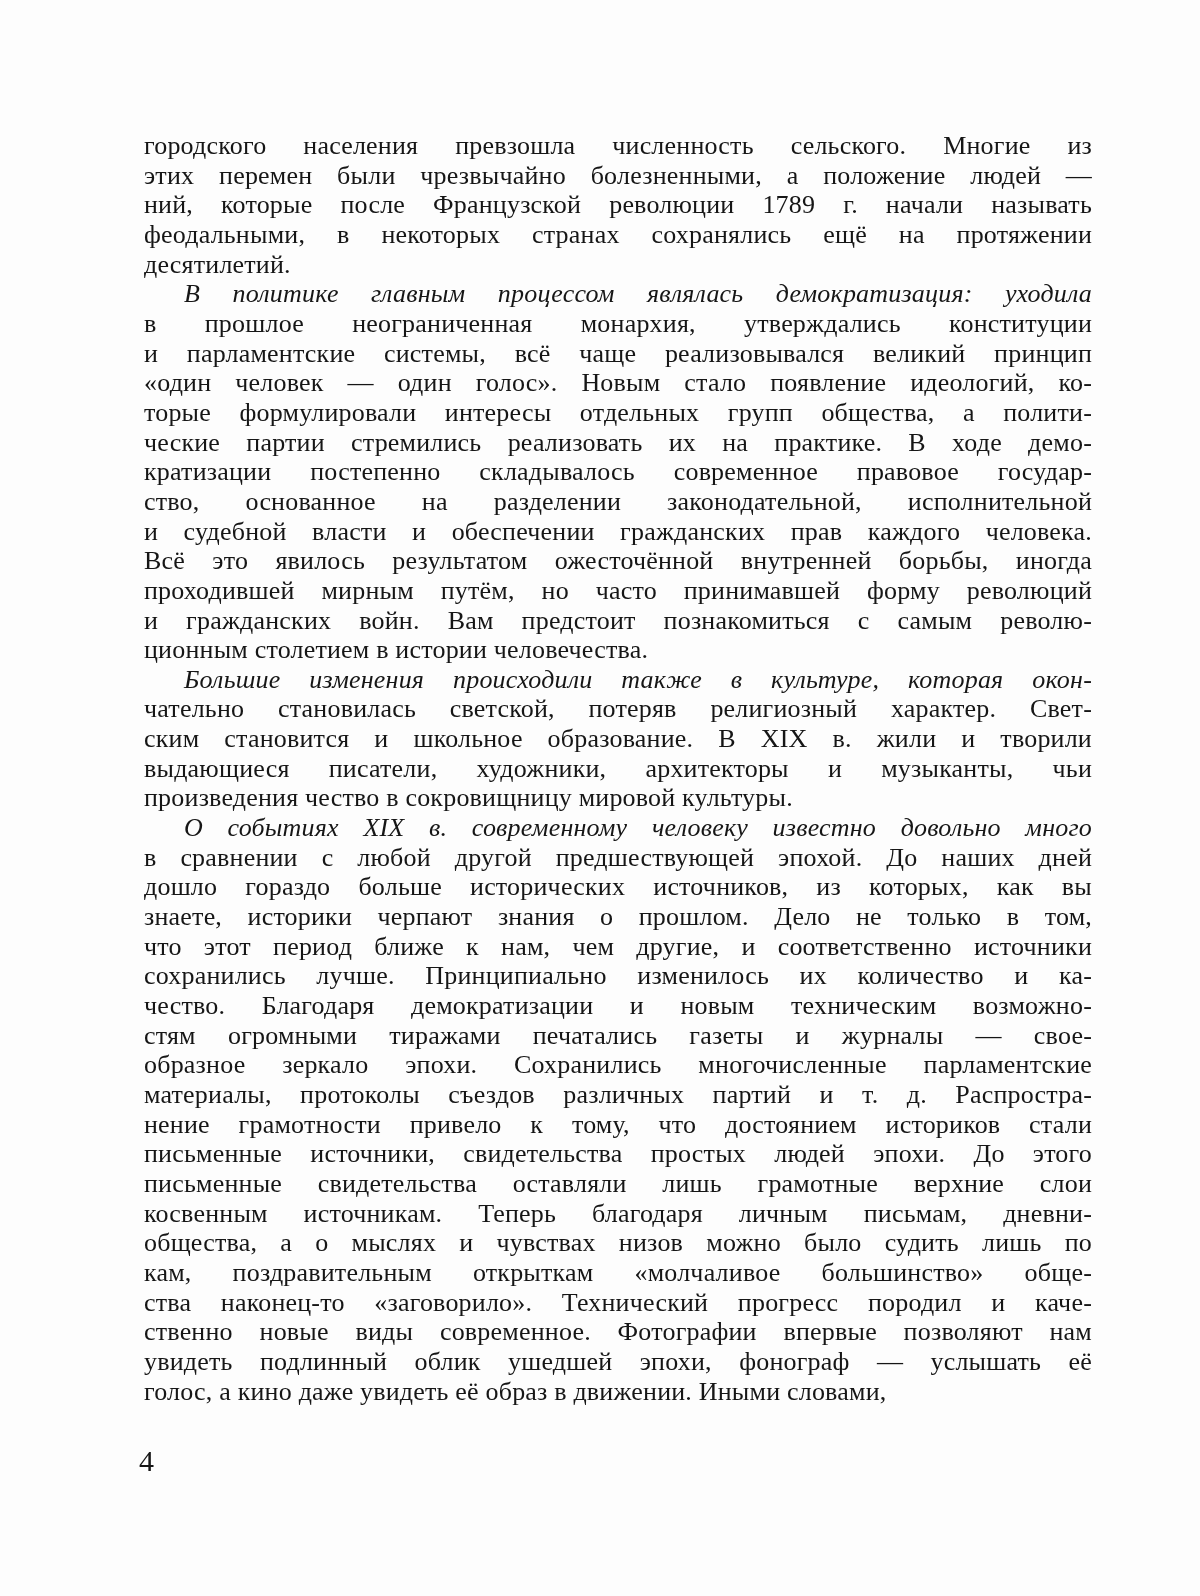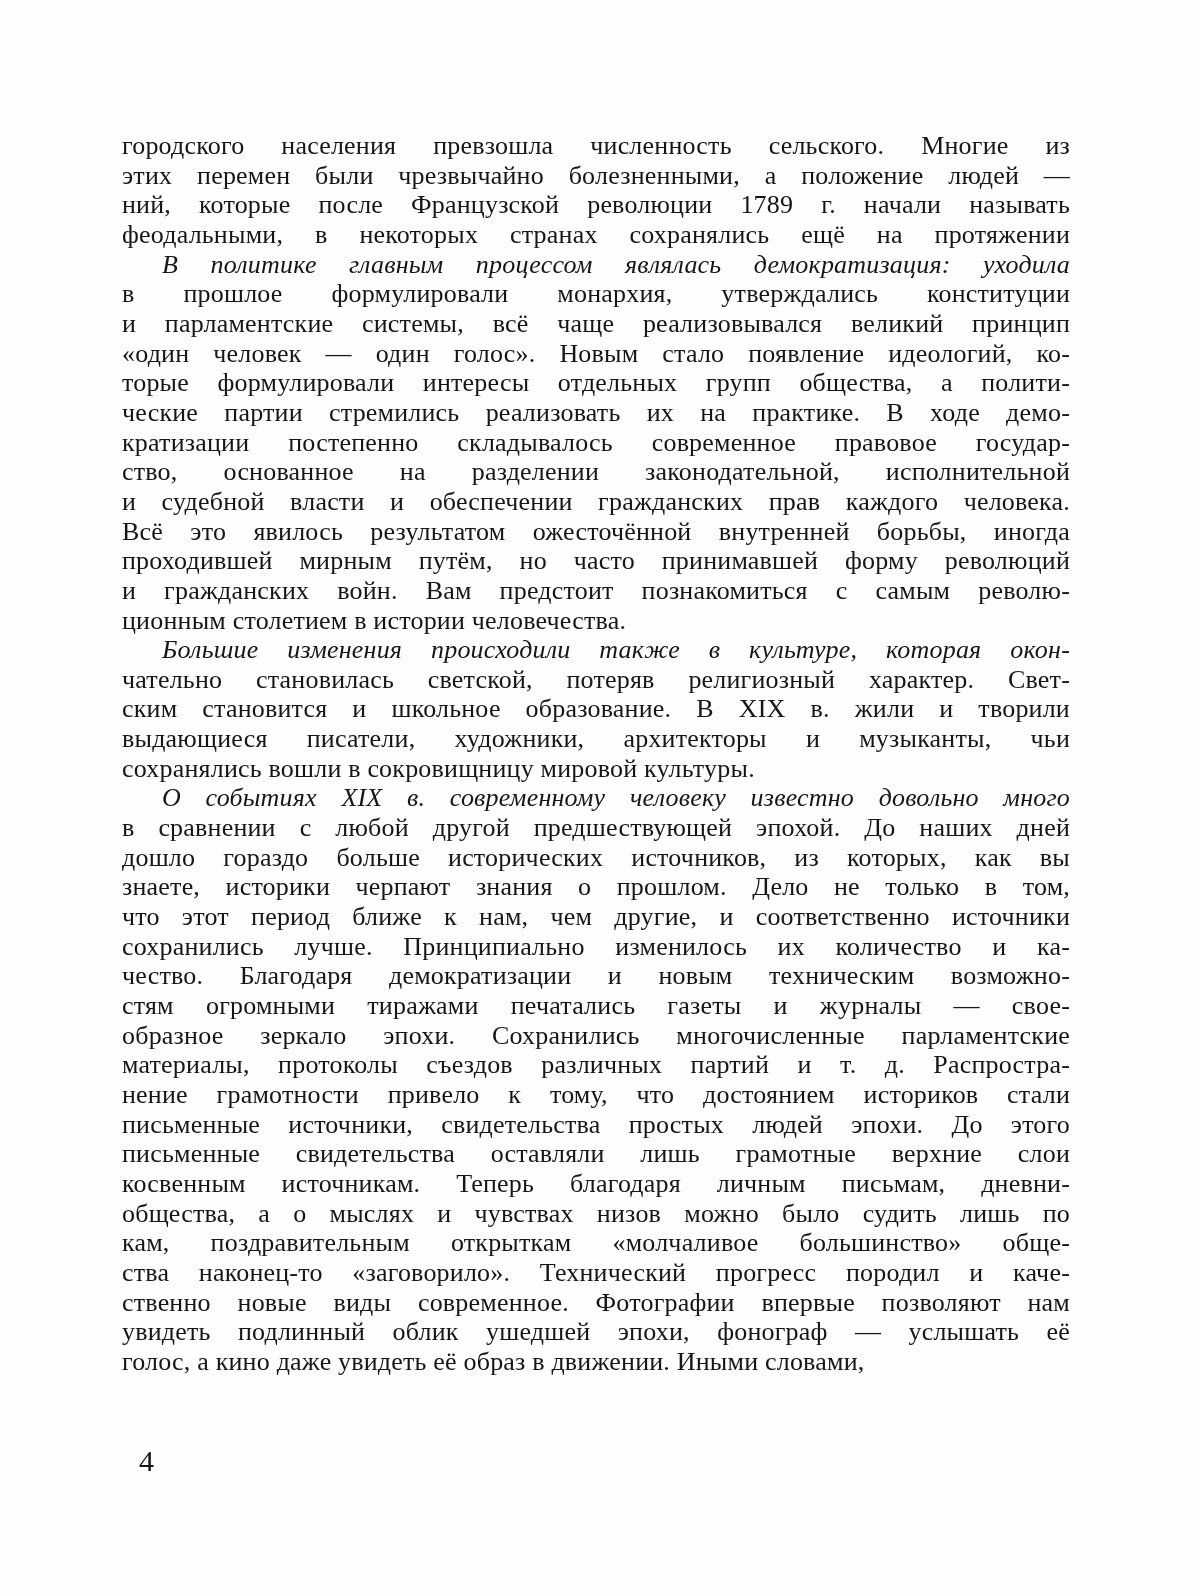--- a/index.html
+++ b/index.html
@@ -15,21 +15,21 @@
   .page {
     position: relative;
     width: 1200px;
     height: 1596px;
     background: #fdfdfd;
     color: #161616;
     overflow: hidden;
   }
   .text-block {
     position: absolute;
-    left: 122px;
+    left: 144px;
     top: 131px;
     width: 948px;
     font-size: 26px;
     line-height: 29.66px;
     letter-spacing: 0.2px;
   }
   .para {
     margin: 0;
     padding: 0;
   }
@@ -59,42 +59,43 @@
 </head>
 <body>
 
 <div class="page">
   <div class="text-block" id="text-block">
       <div class="para">
         <div class="line">городского населения превзошла численность сельского. Многие из</div>
         <div class="line">этих перемен были чрезвычайно болезненными, а положение людей —</div>
         <div class="line">ний, которые после Французской революции 1789 г. начали называть</div>
         <div class="line">феодальными, в некоторых странах сохранялись ещё на протяжении</div>
+        <div class="line last">десятилетий.</div>
       </div>
       <div class="para">
         <div class="line indent">В политике главным процессом являлась демократизация: уходила</div>
-        <div class="line">в прошлое формулировали монархия, утверждались конституции</div>
+        <div class="line">в прошлое неограниченная монархия, утверждались конституции</div>
         <div class="line">и парламентские системы, всё чаще реализовывался великий принцип</div>
         <div class="line">«один человек — один голос». Новым стало появление идеологий, ко-</div>
         <div class="line">торые формулировали интересы отдельных групп общества, а полити-</div>
         <div class="line">ческие партии стремились реализовать их на практике. В ходе демо-</div>
         <div class="line">кратизации постепенно складывалось современное правовое государ-</div>
         <div class="line">ство, основанное на разделении законодательной, исполнительной</div>
         <div class="line">и судебной власти и обеспечении гражданских прав каждого человека.</div>
         <div class="line">Всё это явилось результатом ожесточённой внутренней борьбы, иногда</div>
         <div class="line">проходившей мирным путём, но часто принимавшей форму революций</div>
         <div class="line">и гражданских войн. Вам предстоит познакомиться с самым револю-</div>
         <div class="line last">ционным столетием в истории человечества.</div>
       </div>
       <div class="para">
         <div class="line indent">Большие изменения происходили также в культуре, которая окон-</div>
         <div class="line">чательно становилась светской, потеряв религиозный характер. Свет-</div>
         <div class="line">ским становится и школьное образование. В XIX в. жили и творили</div>
         <div class="line">выдающиеся писатели, художники, архитекторы и музыканты, чьи</div>
-        <div class="line last">сохранялись вошли в сокровищницу мировой культуры.</div>
+        <div class="line last">произведения чество в сокровищницу мировой культуры.</div>
       </div>
       <div class="para">
         <div class="line indent">О событиях XIX в. современному человеку известно довольно много</div>
         <div class="line">в сравнении с любой другой предшествующей эпохой. До наших дней</div>
         <div class="line">дошло гораздо больше исторических источников, из которых, как вы</div>
         <div class="line">знаете, историки черпают знания о прошлом. Дело не только в том,</div>
         <div class="line">что этот период ближе к нам, чем другие, и соответственно источники</div>
         <div class="line">сохранились лучше. Принципиально изменилось их количество и ка-</div>
         <div class="line">чество. Благодаря демократизации и новым техническим возможно-</div>
         <div class="line">стям огромными тиражами печатались газеты и журналы — свое-</div>

